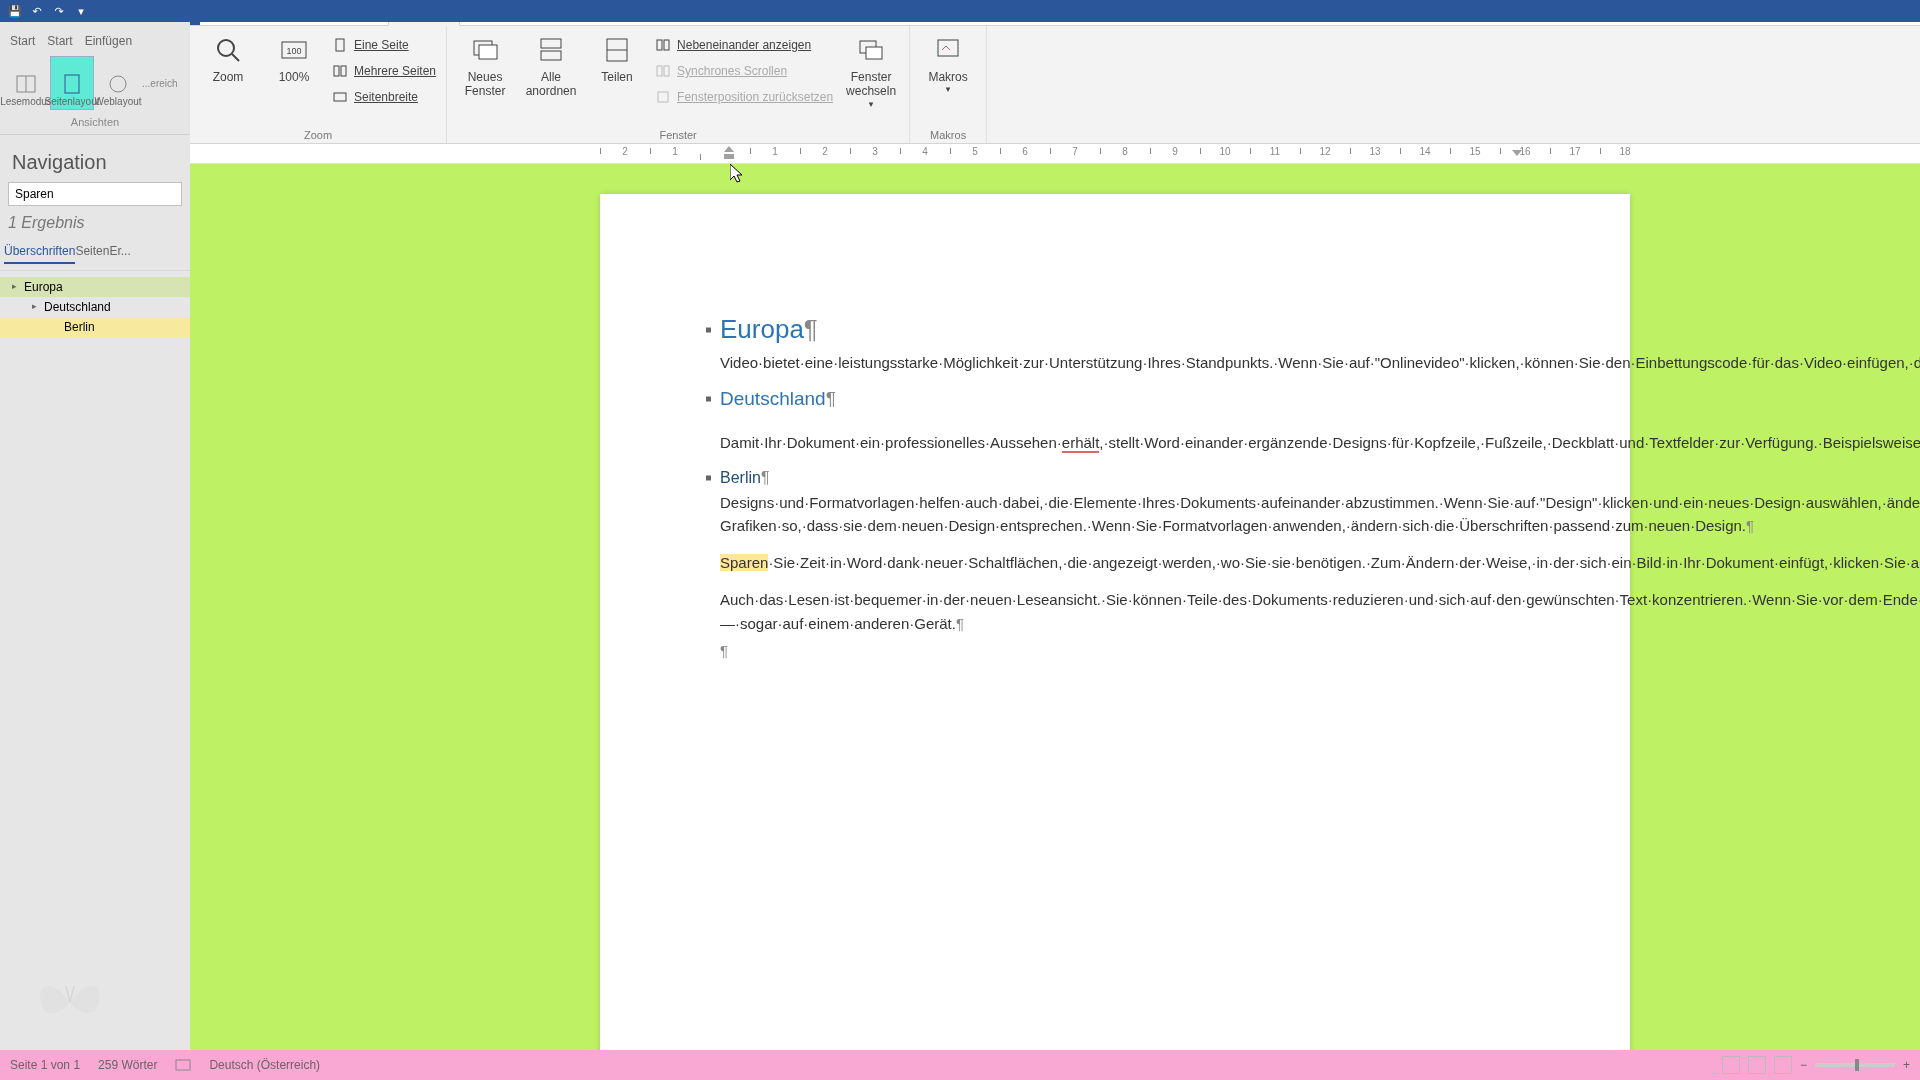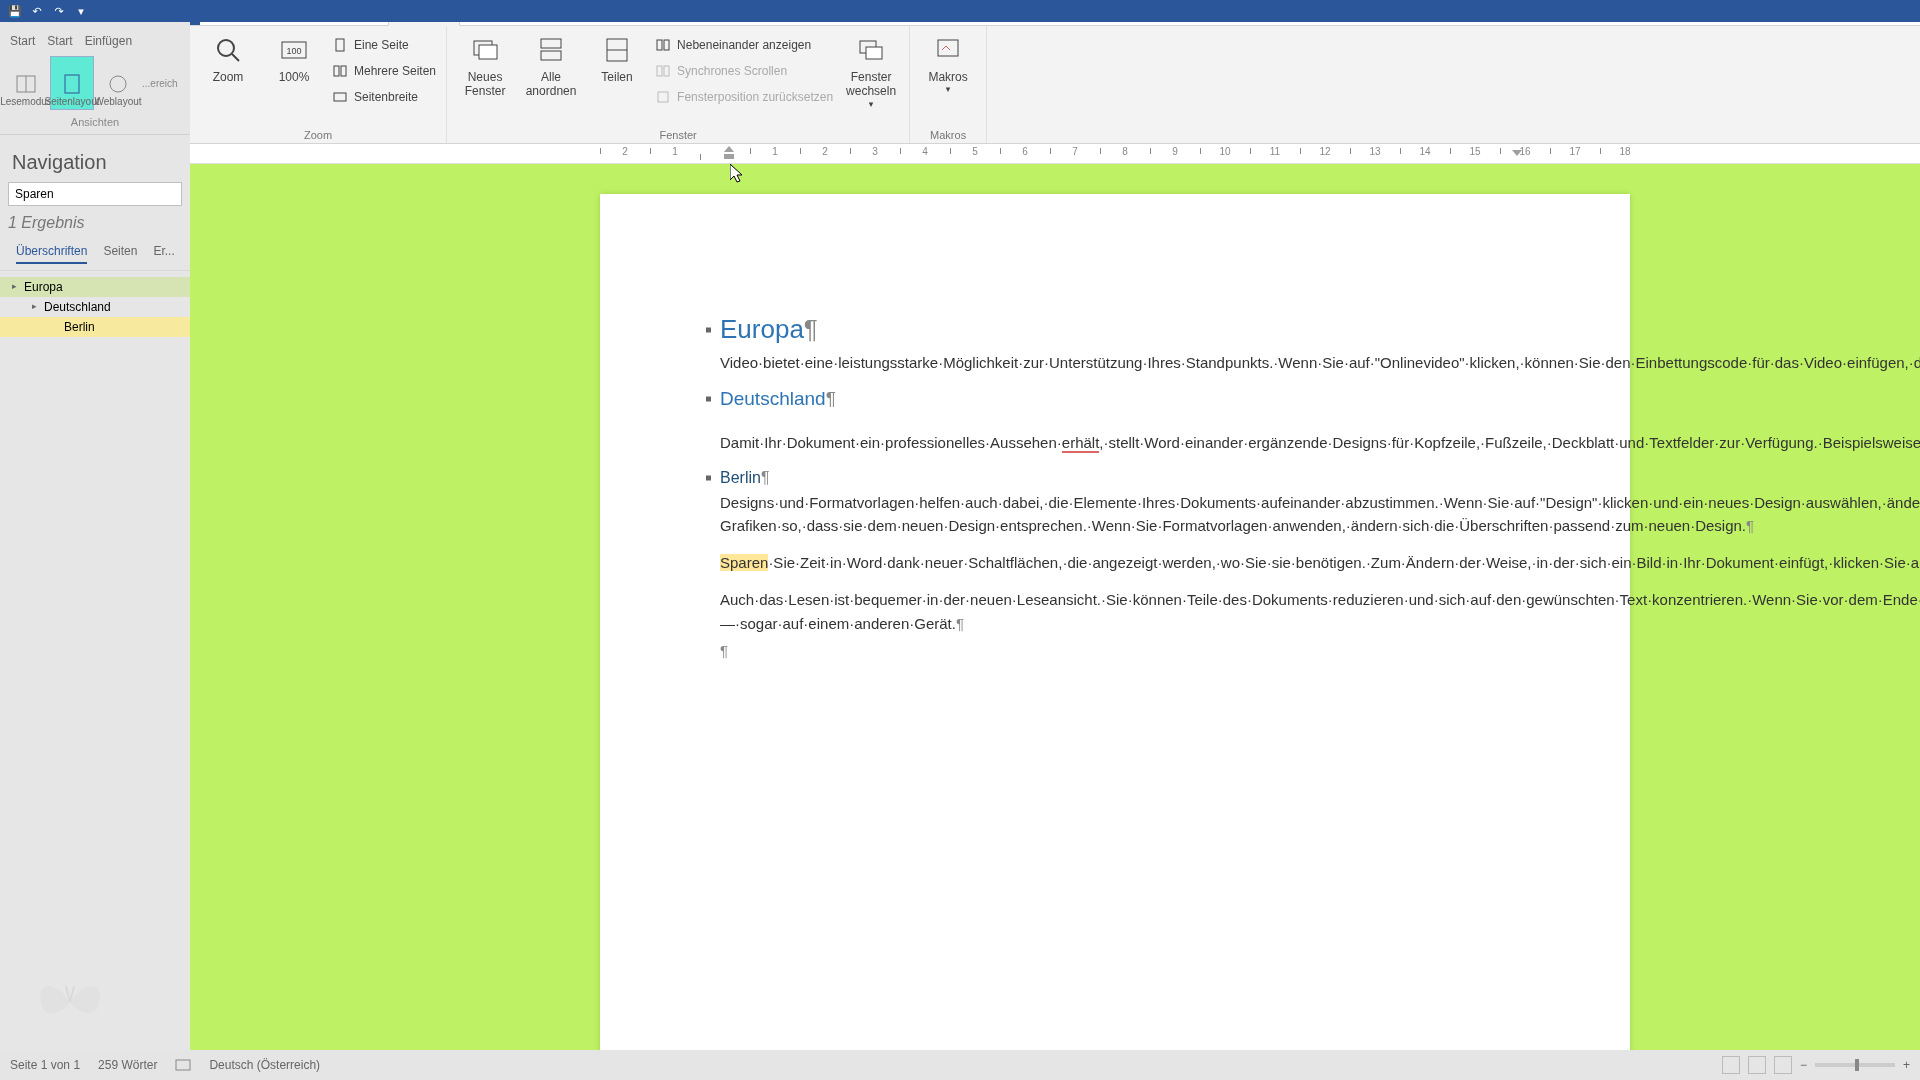--- a/index.html
+++ b/index.html
@@ -14,21 +14,21 @@
 .left-tabs { display: flex; gap: 12px; padding: 12px 4px 0 10px; font-size: 12px; color: #666; }
 .left-ribbon { display: flex; gap: 2px; padding: 8px 4px 4px 4px; }
 .left-ribbon-btn { width: 44px; height: 54px; display: flex; flex-direction: column; align-items: center; justify-content: flex-end; font-size: 10px; color: #666; text-align: center; padding-bottom: 2px; border: 1px solid transparent; }
 .left-ribbon-btn.active { background: #5eead4; border: 1px solid #9aafce; }
 .left-group-label { font-size: 11px; color: #888; text-align: center; padding: 2px 13px 6px; border-bottom: 1px solid #d0d0d0; }
 
 .nav-title { font-size: 20px; color: #555; padding: 16px 12px 8px; font-weight: 400; }
 .nav-search { margin: 0 8px; }
 .nav-search input { width: 100%; height: 24px; border: 1px solid #c0c0c0; padding: 0 6px; font-size: 12px; background: #fff; }
 .nav-result { font-size: 16px; color: #777; padding: 8px 8px; font-style: italic; }
-.nav-tabs { display: flex; gap: 16px; padding: 4px 16px 6px; font-size: 12px; color: #666; border-bottom: 1px solid #d8d8d8; }
+.nav-tabs { display: flex; padding: 4px 4px 6px; font-size: 12px; color: #666; border-bottom: 1px solid #d8d8d8; }
 .nav-tabs .active { color: #2b579a; border-bottom: 2px solid #2b579a; padding-bottom: 4px; }
 
 .nav-tree { padding: 6px 0; font-size: 12px; }
 .nav-item { padding: 3px 8px 3px 24px; cursor: pointer; position: relative; }
 .nav-item.l2 { padding-left: 44px; }
 .nav-item.l3 { padding-left: 64px; }
 .nav-item.selected { background: #d6e4b3; }
 .nav-item.highlight { background: #f7e99e; }
 .nav-caret { position: absolute; left: 12px; top: 4px; font-size: 9px; color: #666; }
 .nav-item.l2 .nav-caret { left: 32px; }
@@ -42,21 +42,21 @@
 .tabstrip .tell { display: flex; align-items: center; color: #888; font-size: 13px; padding: 5px 10px; gap: 6px; }
 .bulb { width: 14px; height: 14px; background: #ffd54a; border-radius: 50% 50% 45% 45%; position: relative; }
 
 .ribbon { background: #f3f3f3; border-bottom: 1px solid #d4d4d4; height: 118px; display: flex; }
 .rgroup { border-right: 1px solid #e0e0e0; padding: 4px 10px 2px; display: flex; flex-direction: column; justify-content: space-between; }
 .rgroup-body { display: flex; align-items: flex-start; gap: 10px; }
 .rgroup-label { text-align: center; font-size: 11px; color: #777; padding-top: 2px; }
 .bigbtn { display: flex; flex-direction: column; align-items: center; width: 56px; padding-top: 4px; cursor: pointer; font-size: 12px; color: #444; text-align: center; line-height: 1.2; }
 .bigbtn .ico { width: 32px; height: 32px; margin-bottom: 4px; display: flex; align-items: center; justify-content: center; }
 .smallbtns { display: flex; flex-direction: column; gap: 4px; padding-top: 4px; }
-.smallbtn { display: flex; align-items: center; gap: 6px; font-size: 12px; color: #444; cursor: pointer; height: 22px; }
+.smallbtn { display: flex; align-items: center; gap: 6px; font-size: 12px; color: #444; cursor: pointer; height: 22px; text-decoration: underline; }
 .smallbtn.disabled { color: #aaa; cursor: default; }
 .sicon { width: 16px; height: 16px; display: inline-flex; align-items: center; justify-content: center; }
 
 
 .ruler-h { position: absolute; left: 190px; right: 0; top: 144px; height: 20px; background: #fff; border-bottom: 1px solid #e0e0e0; font-size: 10px; color: #888; }
 .ruler-inner { position: absolute; left: 410px; display: flex; align-items: center; top: 2px; }
 .rtick { width: 50px; text-align: center; position: relative; }
 .rtick::before { content:''; position:absolute; left:0; top:2px; width:1px; height:6px; background:#888;}
 .indent-marker { position: absolute; left: 534px; top: 2px; width: 12px; height: 16px; }
 .indent-top { width: 0; height: 0; border-left: 5px solid transparent; border-right: 5px solid transparent; border-bottom: 6px solid #a0a0a0; }
@@ -71,21 +71,21 @@
 .h1 { color: #2e74b5; font-size: 26px; font-weight: 400; margin-bottom: 6px; position: relative; }
 .h2 { color: #2e74b5; font-size: 19px; font-weight: 400; margin: 14px 0 21px; position: relative; }
 .h3 { color: #1f4e79; font-size: 16px; font-weight: 400; margin: 14px 0 4px; position: relative; }
 .hdot { position: absolute; left: -14px; top: 50%; width: 5px; height: 5px; background: #666; transform: translateY(-50%); }
 .para { font-size: 15px; color: #333; line-height: 1.55; margin-bottom: 4px; }
 .pil { color: #888; }
 .hl { background: #ffe699; }
 .redline { border-bottom: 2px solid #d66; }
 
 
-.statusbar { position: absolute; left: 0; right: 0; bottom: 0; height: 30px; background: #e5e5e5; display: flex; align-items: center; font-size: 12px; color: #666; padding: 0 10px; gap: 18px; z-index: 40; }
+.statusbar { position: absolute; left: 0; right: 0; bottom: 0; height: 30px; background: #f9a8d4; display: flex; align-items: center; font-size: 12px; color: #666; padding: 0 10px; gap: 18px; z-index: 40; }
 .statusbar .right { margin-left: auto; display: flex; gap: 8px; align-items: center; }
 .sb-icon { width: 18px; height: 18px; border: 1px solid #bbb; }
 
 
 .watermark { position: absolute; left: 30px; bottom: 40px; width: 80px; height: 70px; opacity: 0.55; z-index: 60; }
 
 
 svg { display: block; }
 </style>
 </head>

